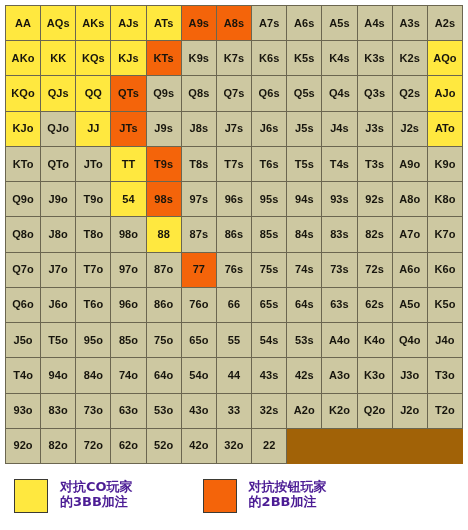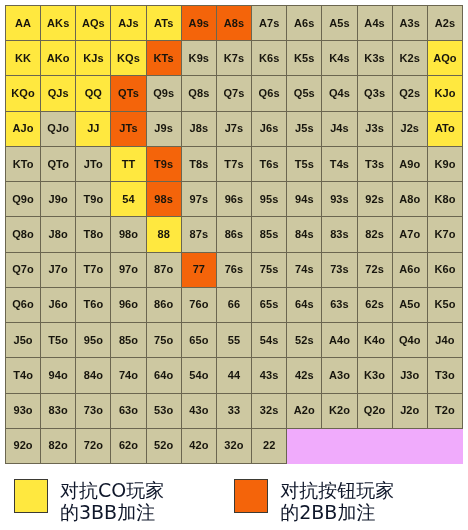--- a/index.html
+++ b/index.html
@@ -21,21 +21,21 @@
     left: 5px;
     top: 5px;
     width: 458px;
     height: 459px;
     display: grid;
     grid-template-columns: repeat(13, 1fr);
     grid-template-rows: repeat(13, 1fr);
     border-top: 1px solid #6b6650;
     border-left: 1px solid #6b6650;
     box-sizing: border-box;
-    background: #f0abfc;
+    background: #a16207;
   }
 
   .cell {
     position: relative;
     display: flex;
     align-items: center;
     justify-content: center;
     box-sizing: border-box;
     border-right: 1px solid #6b6650;
     border-bottom: 1px solid #6b6650;
@@ -75,49 +75,49 @@
     height: 34px;
     flex: 0 0 auto;
     border: 1px solid #3b3a34;
     box-sizing: border-box;
   }
   .swatch.sw-yellow { background: #ffe83f; }
   .swatch.sw-orange { background: #f4640a; }
 
   .legend-text {
     margin-left: 12px;
-    font-size: 19px;
-    font-weight: normal;
-    color: #0f172a;
+    font-size: 13px;
+    font-weight: bold;
+    color: #4c1d95;
     line-height: 1.18;
     white-space: pre-line;
     font-family: "DejaVu Sans", "Liberation Sans", sans-serif;
   }
 </style>
 </head>
 <body>
 
 <div id="range-matrix">
     <div class="cell s-yellow">AA</div>
+    <div class="cell s-yellow">AQs</div>
     <div class="cell s-yellow">AKs</div>
-    <div class="cell s-yellow">AQs</div>
     <div class="cell s-yellow">AJs</div>
     <div class="cell s-yellow">ATs</div>
     <div class="cell s-orange">A9s</div>
     <div class="cell s-orange">A8s</div>
     <div class="cell s-none">A7s</div>
     <div class="cell s-none">A6s</div>
     <div class="cell s-none">A5s</div>
     <div class="cell s-none">A4s</div>
     <div class="cell s-none">A3s</div>
     <div class="cell s-none">A2s</div>
+    <div class="cell s-yellow">AKo</div>
     <div class="cell s-yellow">KK</div>
-    <div class="cell s-yellow">AKo</div>
+    <div class="cell s-yellow">KQs</div>
     <div class="cell s-yellow">KJs</div>
-    <div class="cell s-yellow">KQs</div>
     <div class="cell s-orange">KTs</div>
     <div class="cell s-none">K9s</div>
     <div class="cell s-none">K7s</div>
     <div class="cell s-none">K6s</div>
     <div class="cell s-none">K5s</div>
     <div class="cell s-none">K4s</div>
     <div class="cell s-none">K3s</div>
     <div class="cell s-none">K2s</div>
     <div class="cell s-yellow">AQo</div>
     <div class="cell s-yellow">KQo</div>
@@ -125,22 +125,22 @@
     <div class="cell s-yellow">QQ</div>
     <div class="cell s-orange">QTs</div>
     <div class="cell s-none">Q9s</div>
     <div class="cell s-none">Q8s</div>
     <div class="cell s-none">Q7s</div>
     <div class="cell s-none">Q6s</div>
     <div class="cell s-none">Q5s</div>
     <div class="cell s-none">Q4s</div>
     <div class="cell s-none">Q3s</div>
     <div class="cell s-none">Q2s</div>
+    <div class="cell s-yellow">AJo</div>
     <div class="cell s-yellow">KJo</div>
-    <div class="cell s-yellow">AJo</div>
     <div class="cell s-none">QJo</div>
     <div class="cell s-yellow">JJ</div>
     <div class="cell s-orange">JTs</div>
     <div class="cell s-none">J9s</div>
     <div class="cell s-none">J8s</div>
     <div class="cell s-none">J7s</div>
     <div class="cell s-none">J6s</div>
     <div class="cell s-none">J5s</div>
     <div class="cell s-none">J4s</div>
     <div class="cell s-none">J3s</div>
@@ -212,21 +212,21 @@
     <div class="cell s-none">A5o</div>
     <div class="cell s-none">K5o</div>
     <div class="cell s-none">J5o</div>
     <div class="cell s-none">T5o</div>
     <div class="cell s-none">95o</div>
     <div class="cell s-none">85o</div>
     <div class="cell s-none">75o</div>
     <div class="cell s-none">65o</div>
     <div class="cell s-none">55</div>
     <div class="cell s-none">54s</div>
-    <div class="cell s-none">52s</div>
+    <div class="cell s-none">53s</div>
     <div class="cell s-none">A4o</div>
     <div class="cell s-none">K4o</div>
     <div class="cell s-none">Q4o</div>
     <div class="cell s-none">J4o</div>
     <div class="cell s-none">T4o</div>
     <div class="cell s-none">94o</div>
     <div class="cell s-none">84o</div>
     <div class="cell s-none">74o</div>
     <div class="cell s-none">64o</div>
     <div class="cell s-none">54o</div>

